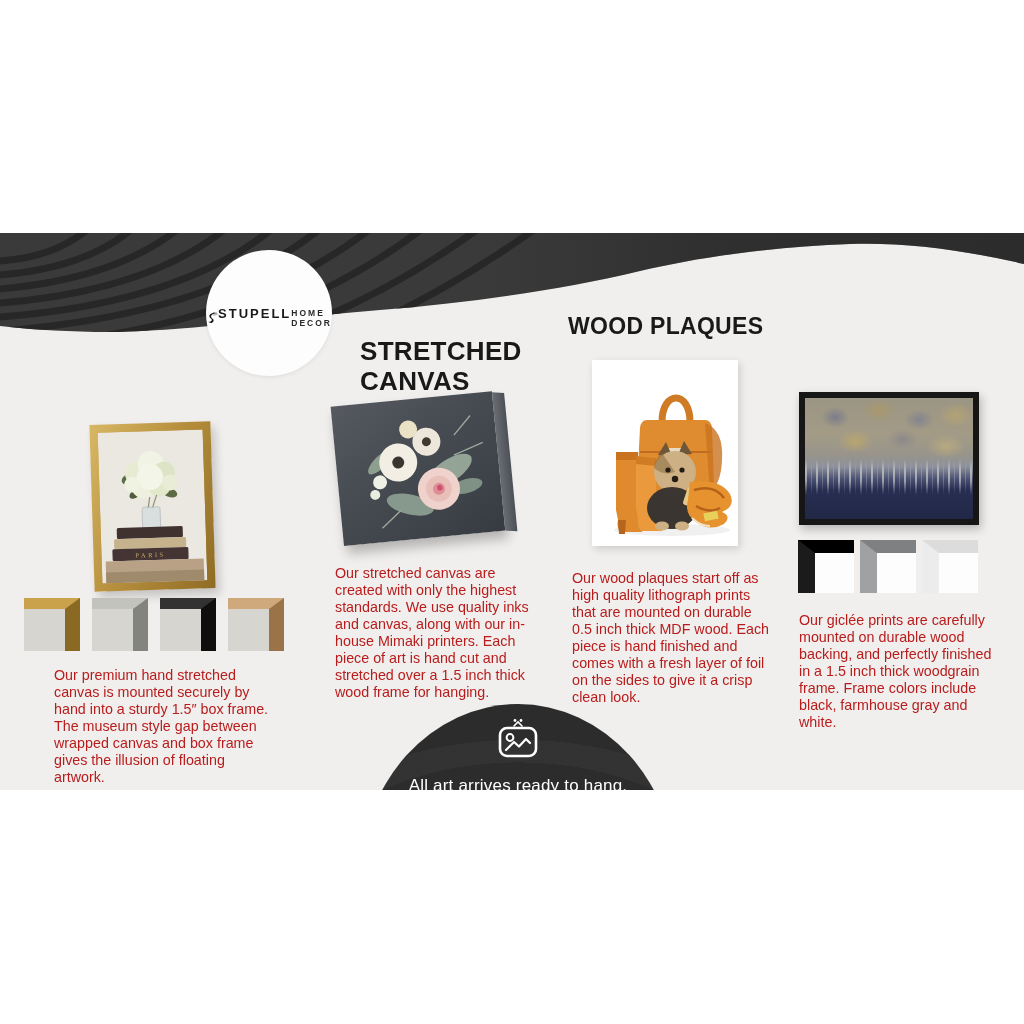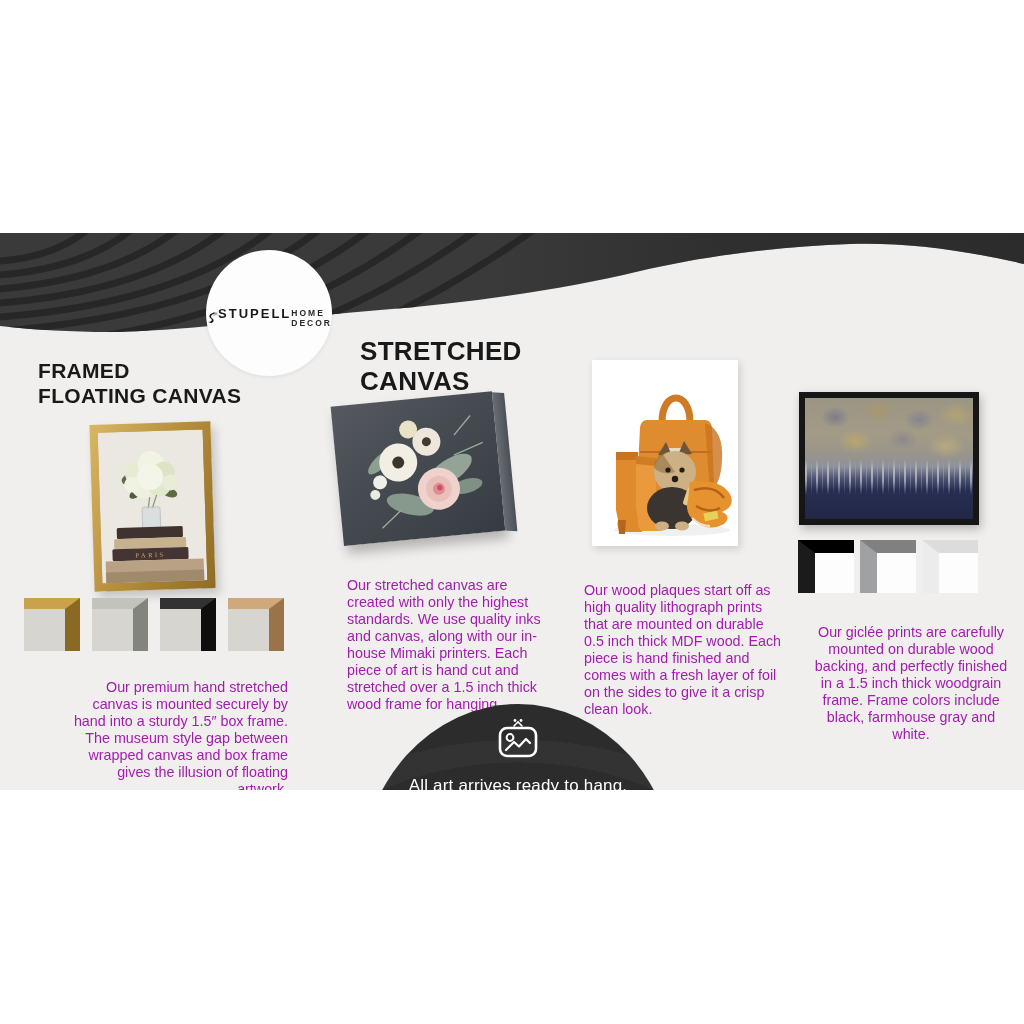--- a/index.html
+++ b/index.html
@@ -22,25 +22,25 @@
   .logo svg{margin-top:10px;}
   .brand-name{font-size:13px;font-weight:bold;letter-spacing:2px;color:#191919;margin-top:1px;}
   .brand-tagline{font-size:8.5px;font-weight:600;letter-spacing:2px;color:#2a2a2a;margin-top:10px;}
   
   .sec-title{position:absolute;margin:0;font-weight:bold;color:#191919;line-height:1.17;letter-spacing:.3px;}
   .sec-title span{display:block;}
   .t1{left:38px;top:126px;font-size:21px;}
   .t2{left:360px;top:103px;font-size:26px;}
   .t3{left:568px;top:80px;font-size:23px;}
   .t4{left:795px;top:120px;font-size:23px;}
-  .sec-body{position:absolute;font-size:14.3px;line-height:17px;color:#a21caf;margin:16px;}
-  .b1{left:50px;top:430px;width:222px;text-align:right;}
+  .sec-body{position:absolute;font-size:14.3px;line-height:17px;color:#b91c1c;margin:4px;}
+  .b1{left:50px;top:430px;width:222px;}
   .b2{left:331px;top:328px;width:212px;}
   .b3{left:568px;top:333px;width:202px;}
-  .b4{left:795px;top:375px;width:200px;text-align:center;}
+  .b4{left:795px;top:375px;width:200px;}
   
   .float-frame{
     position:absolute;left:92px;top:190px;width:121px;height:167px;box-sizing:border-box;
     background:linear-gradient(115deg,#d8b765 0%,#b8913e 45%,#8f6c25 100%);
     padding:8px;transform:rotate(-1.8deg);
     box-shadow:4px 6px 10px rgba(0,0,0,.18);
   }
   .float-frame svg{display:block;}
   
   .swatches1{position:absolute;left:24px;top:365px;display:flex;gap:12px;}
@@ -154,24 +154,20 @@
         <path d="M58,20 C70,12 82,9 93,11"></path>
         <path d="M60,24 C72,16 84,13 94,15"></path>
         <path d="M62,28 C74,20 85,17 95,19"></path>
         <path d="M64,32 C76,24 86,21 95,23"></path>
       </g>
     </svg>
     <div class="brand-name">STUPELL</div>
     <div class="brand-tagline">HOME DECOR</div>
   </div>
 
-  <h2 class="sec-title t1">
-    <span>FRAMED</span>
-    <span>FLOATING CANVAS</span>
-  </h2>
 
   <div class="float-frame">
     <svg width="105" height="151" viewBox="0 0 105 151">
       <rect width="105" height="151" fill="#ebe8e1"></rect>
       <g>
         <ellipse cx="30" cy="47" rx="8" ry="5" fill="#5c6b44" transform="rotate(-25 30 47)"></ellipse>
         <ellipse cx="70" cy="62" rx="8" ry="4.5" fill="#5c6b44" transform="rotate(20 70 62)"></ellipse>
         <ellipse cx="36" cy="62" rx="7" ry="4" fill="#4e5c3a" transform="rotate(-35 36 62)"></ellipse>
         <circle cx="38" cy="42" r="12" fill="#e6ebd2"></circle>
         <circle cx="52" cy="33" r="13" fill="#f1f3e4"></circle>
@@ -234,20 +230,23 @@
           <circle cx="100" cy="92" r="6" fill="#de8f96"></circle>
           <circle cx="101" cy="91" r="2.8" fill="#d04f70"></circle>
         </g>
       </svg>
     </div>
     <div class="canvas-side"></div>
   </div>
 
   <p class="sec-body b2">Our stretched canvas are created with only the highest standards. We use quality inks and canvas, along with our in-house Mimaki printers. Each piece of art is hand cut and stretched over a 1.5 inch thick wood frame for hanging.</p>
 
+  <h2 class="sec-title t3">
+    <span>WOOD PLAQUES</span>
+  </h2>
 
   <div class="plaque">
     <svg width="146" height="186" viewBox="0 0 146 186">
       <rect width="146" height="186" fill="#ffffff"></rect>
       <ellipse cx="80" cy="170" rx="58" ry="6" fill="#000000" opacity="0.06"></ellipse>
       <g>
         <path d="M70,62 C70,30 98,30 98,62" stroke="#cf7a24" stroke-width="7" fill="none"></path>
         <path d="M55,60 L113,60 Q119,60 120,68 L122,128 Q122,135 114,135 L52,135 Q45,135 45,128 L48,68 Q49,60 55,60 Z" fill="#df8b2f"></path>
         <path d="M48,92 L120,92" stroke="#c06c1e" stroke-width="2"></path>
         <rect x="76" y="88" width="16" height="7" rx="2" fill="#e8d9c2"></rect>

